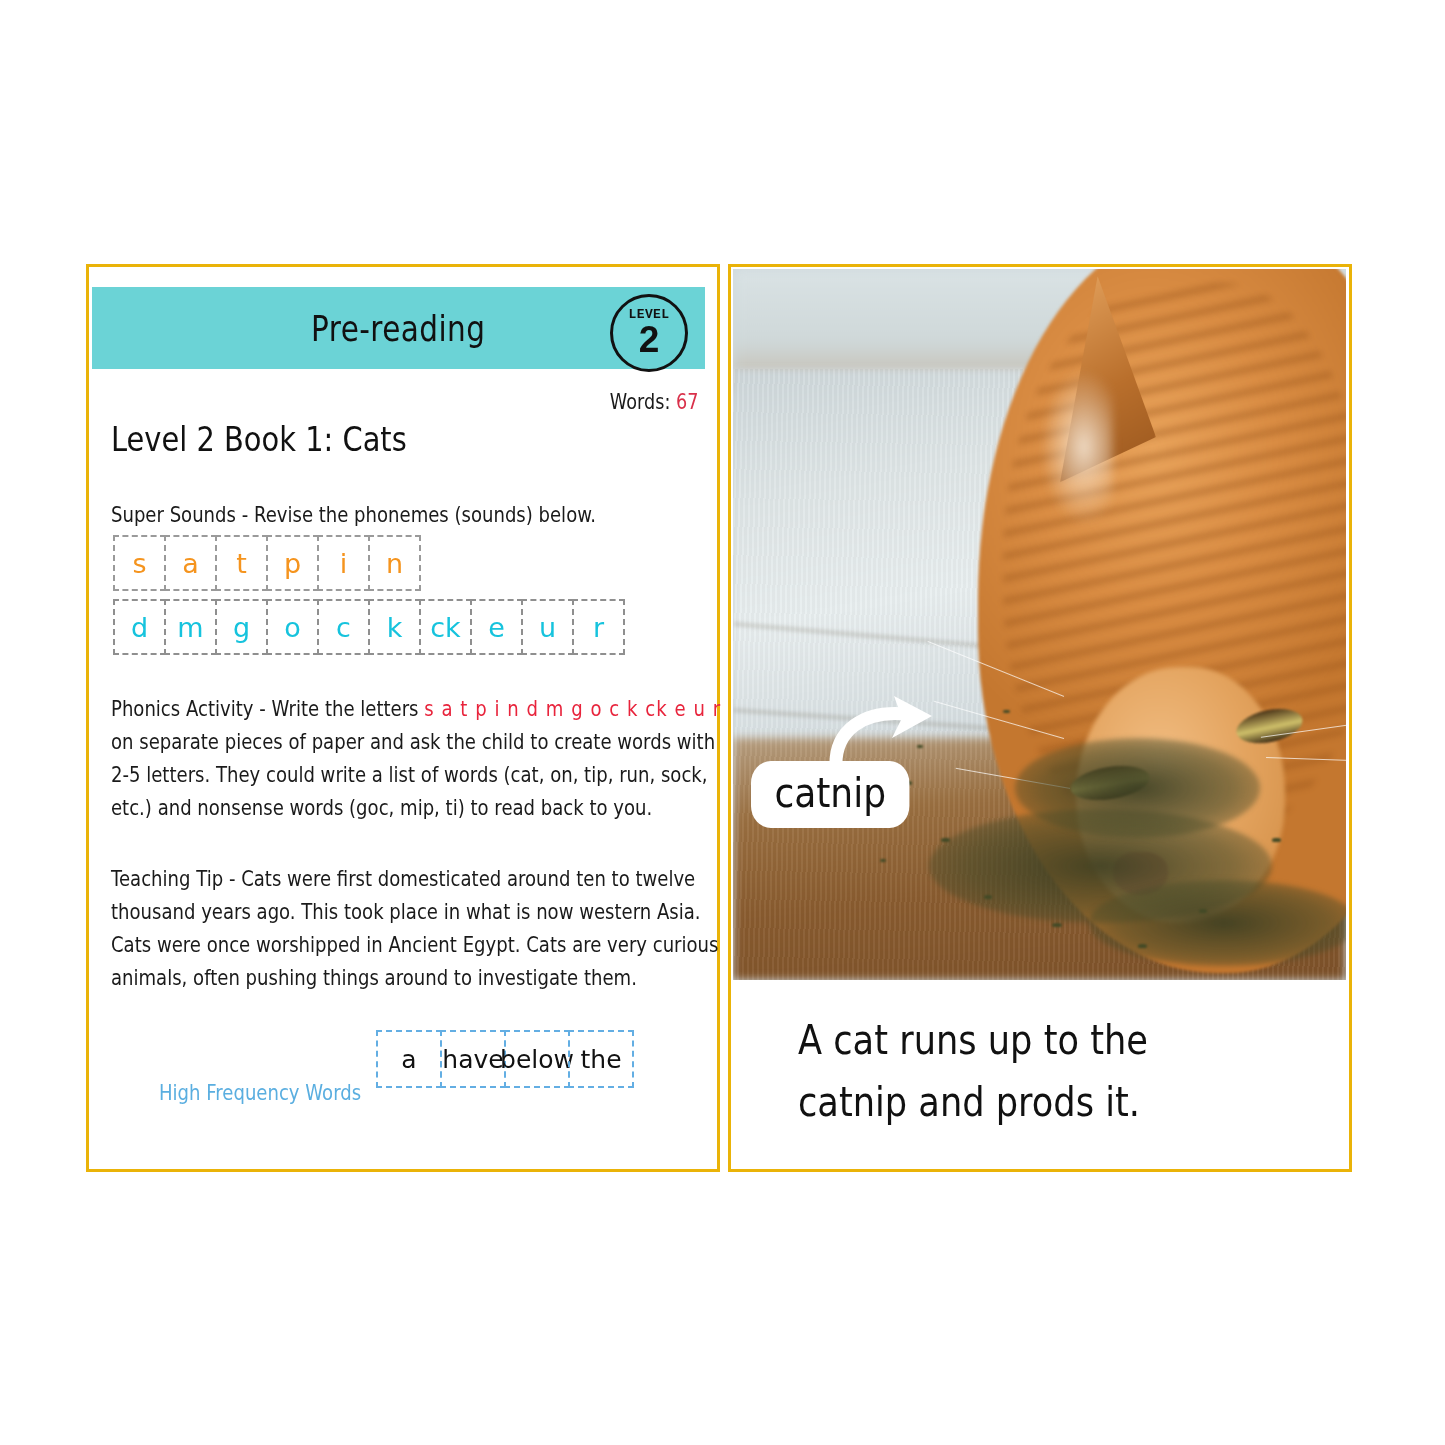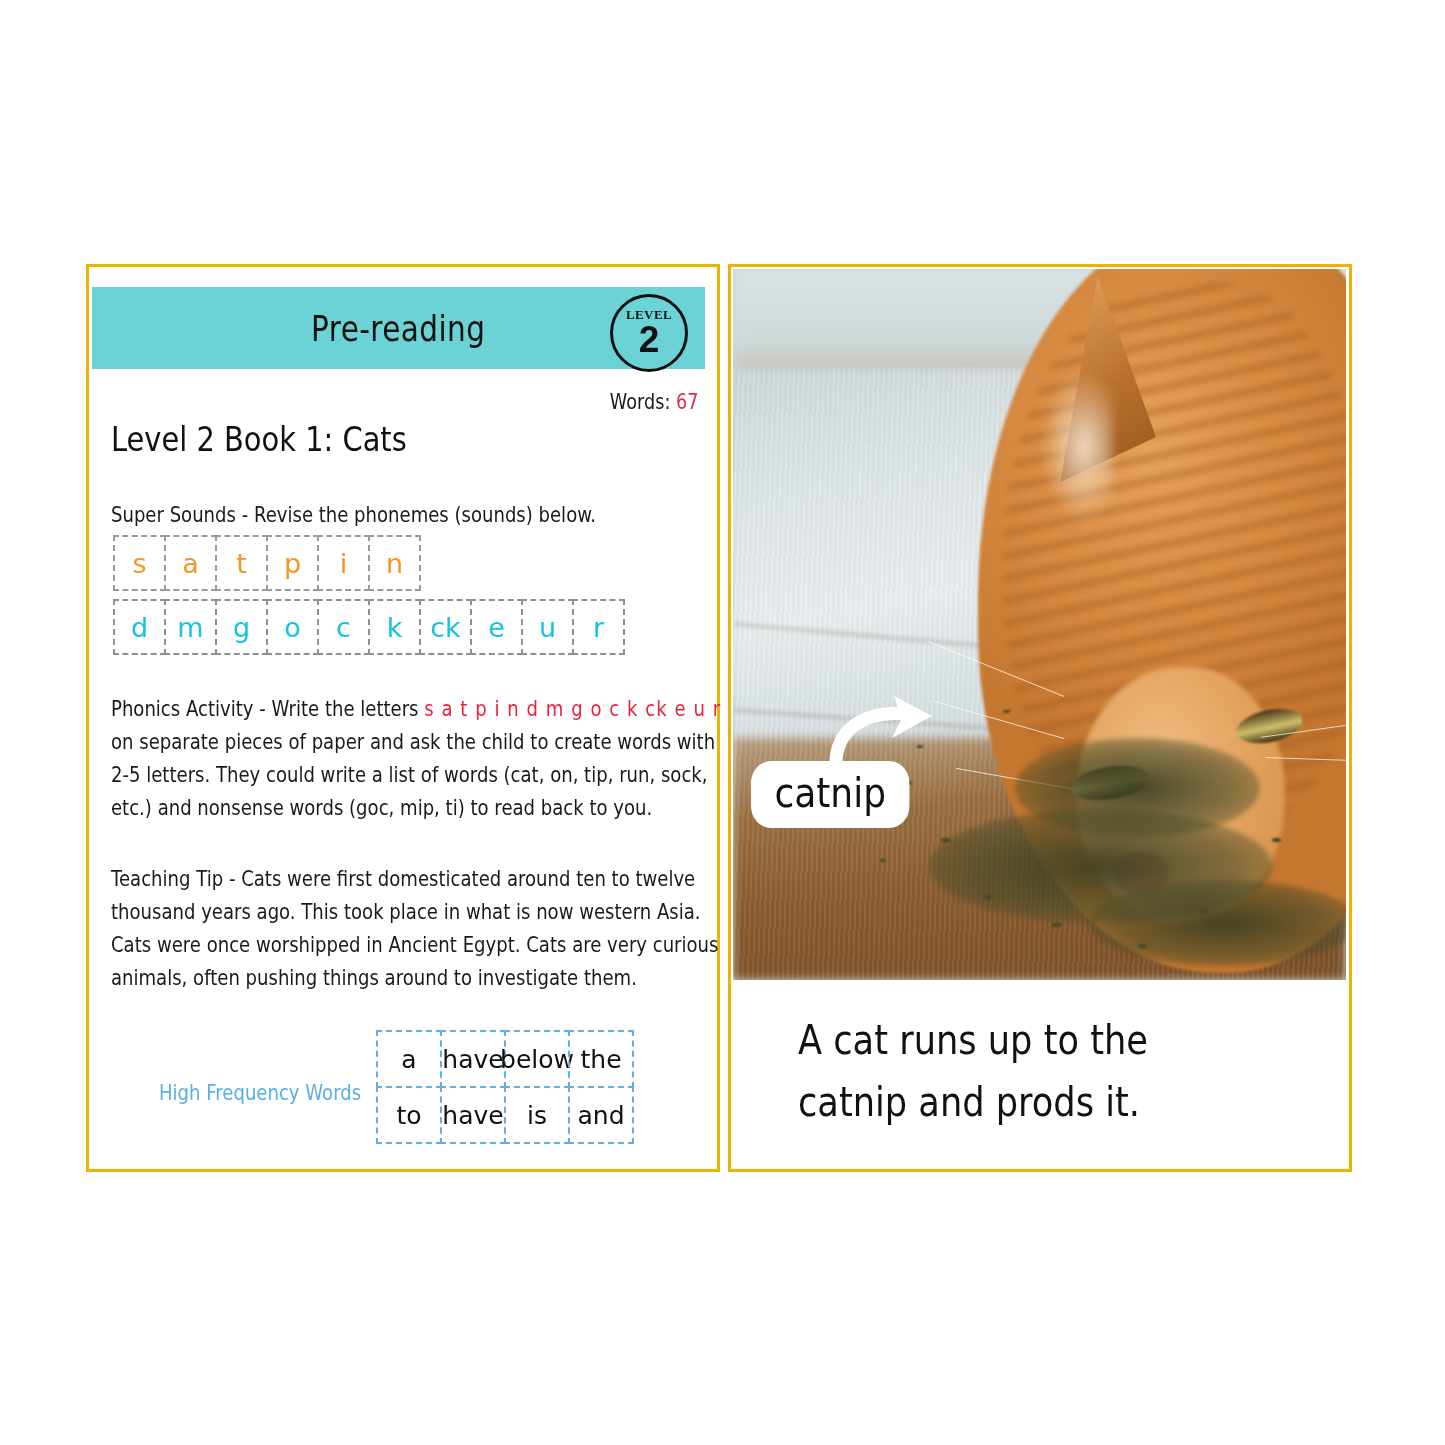--- a/index.html
+++ b/index.html
@@ -61,21 +61,21 @@
     border-radius: 50%;
     border: 3px solid #111111;
     background: transparent;
     display: flex;
     flex-direction: column;
     align-items: center;
     justify-content: center;
     box-sizing: border-box;
   }
   .level-word {
-    font-family: Liberation Serif, serif;
+    font-family: Liberation Mono, monospace;
     font-size: 13px;
     font-weight: 700;
     color: #111111;
     letter-spacing: 0.4px;
     line-height: 1;
     margin-bottom: 1px;
   }
   .level-num {
     font-family: "Liberation Sans", sans-serif;
     font-size: 37px;
@@ -418,26 +418,20 @@
     </div>
 
     <div id="hfw-label">High Frequency Words</div>
 
     <div id="hfw-table">
       <div class="hfw-row">
         <div class="hfw-cell">a</div>
         <div class="hfw-cell">have</div>
         <div class="hfw-cell">below</div>
         <div class="hfw-cell">the</div>
-      </div>
-      <div class="hfw-row">
-        <div class="hfw-cell">to</div>
-        <div class="hfw-cell">have</div>
-        <div class="hfw-cell">is</div>
-        <div class="hfw-cell">and</div>
       </div>
     </div>
 
   </div>
 
   <div class="panel" id="right-panel">
 
     <div id="photo">
       <div class="bg-wall"></div>
       <div class="bg-floor-light"></div>

